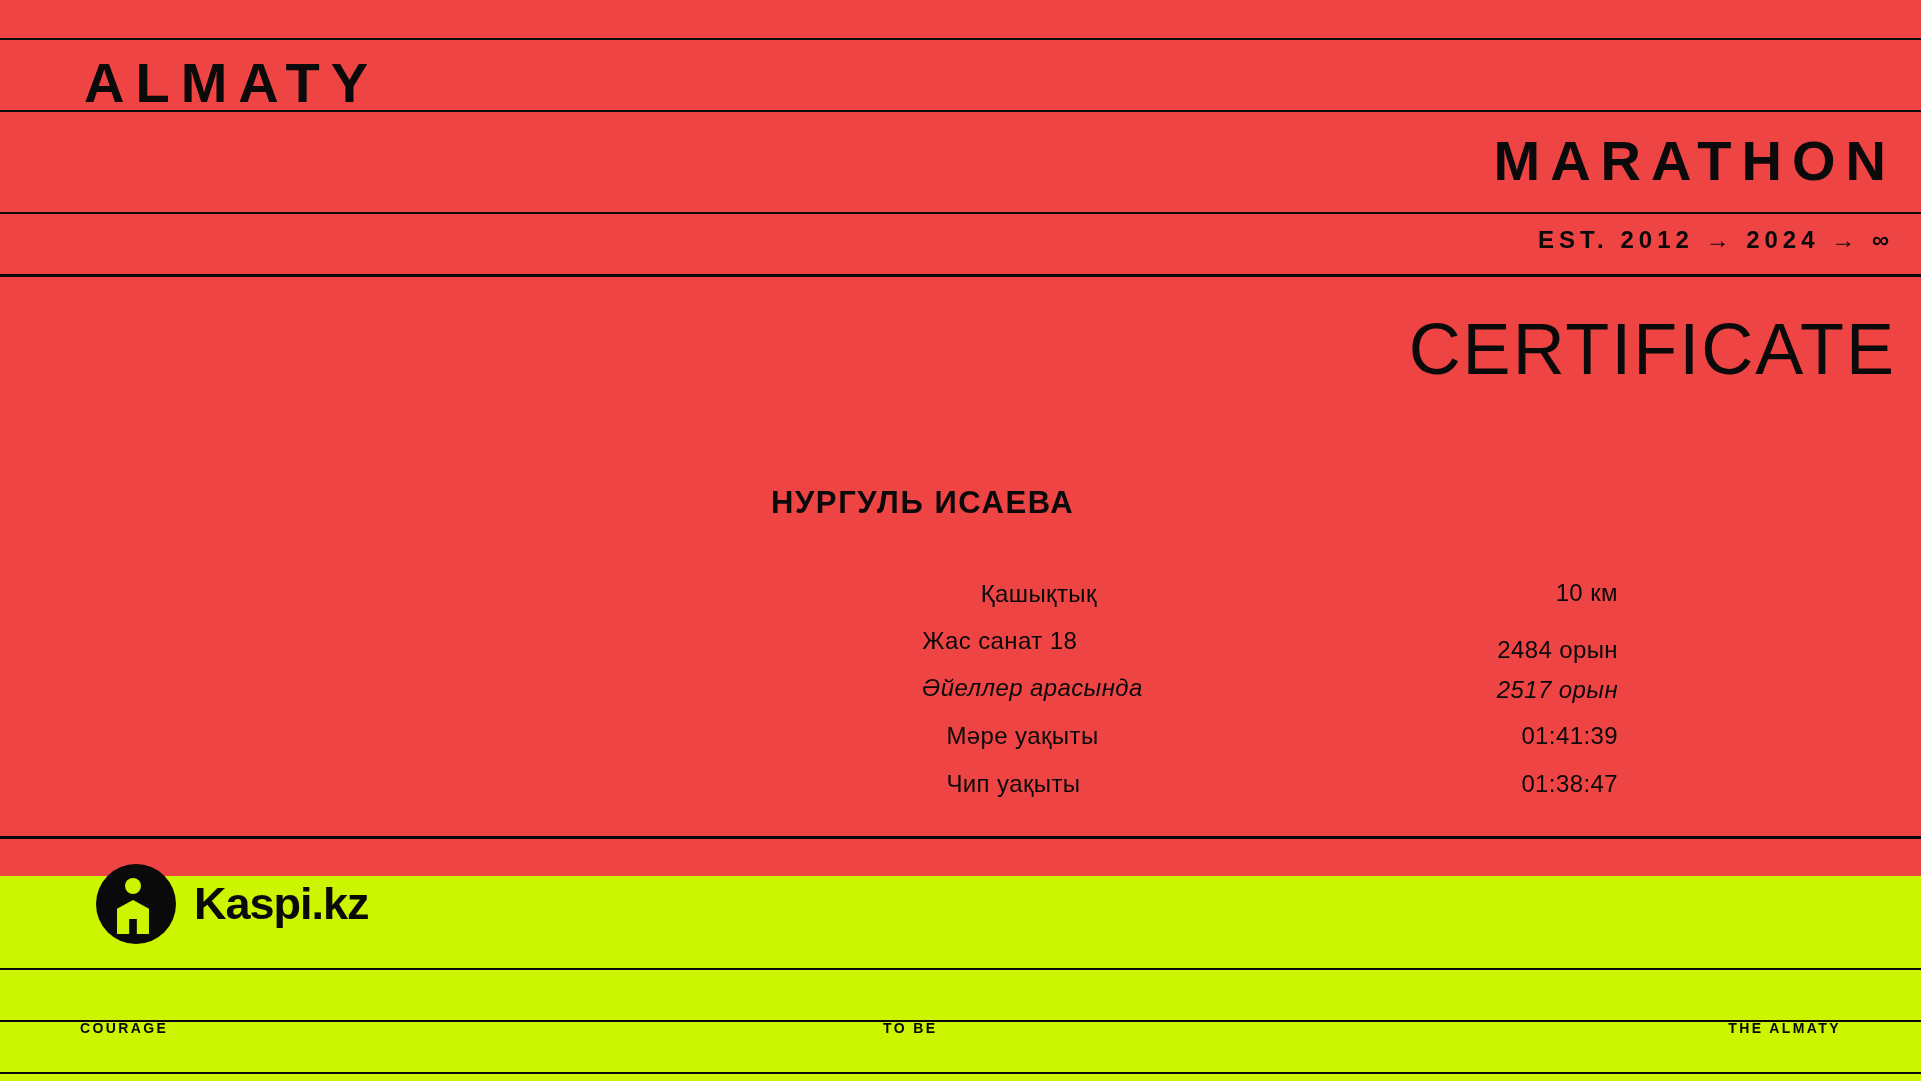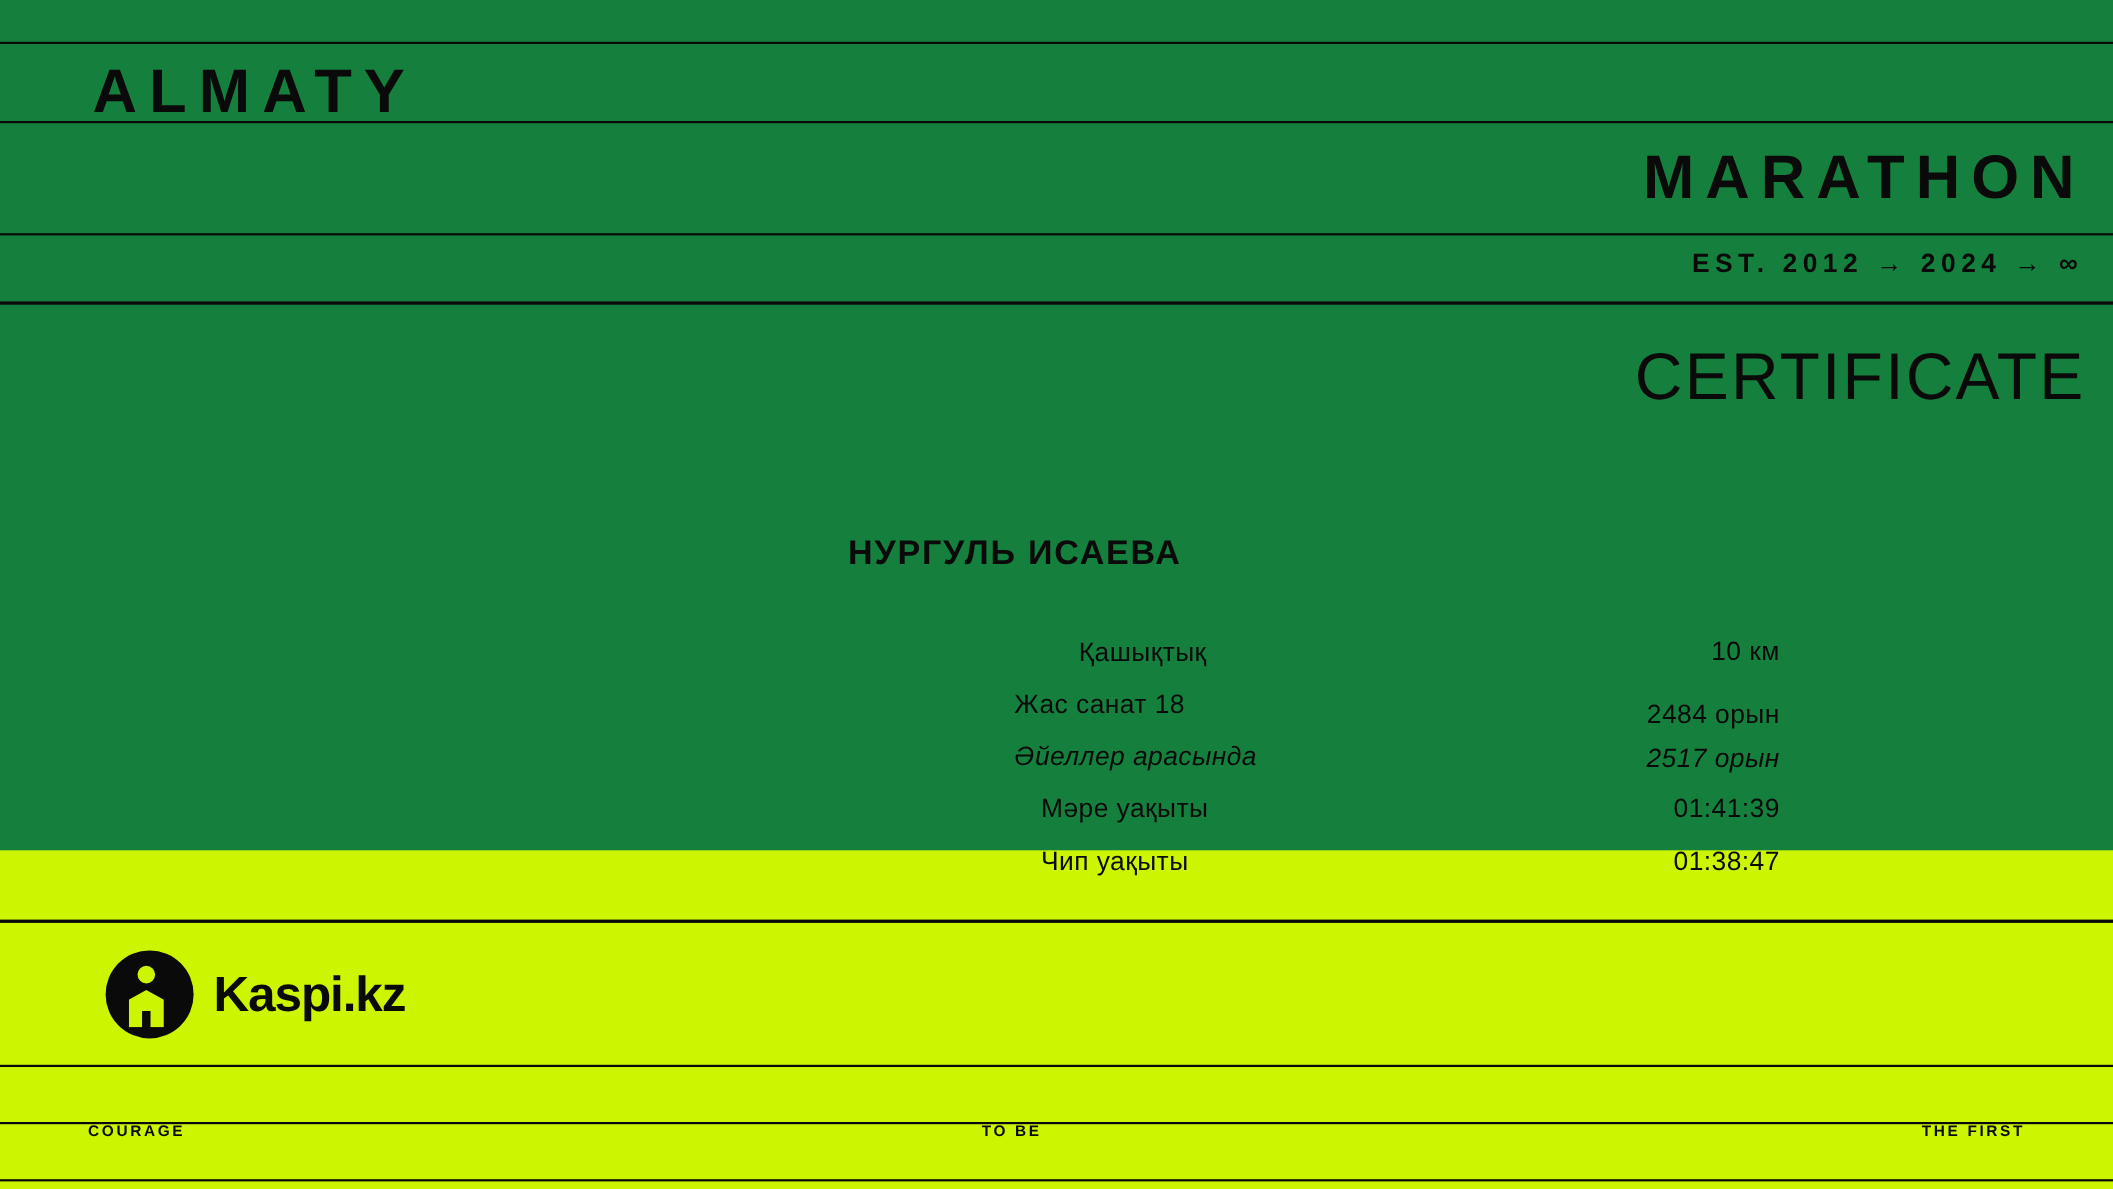--- a/index.html
+++ b/index.html
@@ -5,22 +5,22 @@
   * { box-sizing: border-box; margin: 0; padding: 0; }
   html, body {
     width: 1921px; height: 1081px;
     background: #ccf501;
     font-family: "Liberation Sans", sans-serif;
     color: #0a0a0a;
     overflow: hidden;
   }
   .cert {
     position: relative;
-    width: 1921px; height: 773px;
-    background: #15803d;
+    width: 1921px; height: 876px;
+    background: #ef4444;
   }
 
   
   .rule {
     position: absolute; left: 0; width: 100%;
     height: 2px; background: #0a0a0a;
   }
 
   
   .hdr-almaty {
@@ -45,21 +45,21 @@
     font-size: 24px;
     font-weight: 700;
     letter-spacing: 5px;
     line-height: 1;
   }
 
   
   .title {
     position: absolute;
     right: 25px; top: 313px;
-    font-size: 60px;
+    font-size: 72px;
     font-weight: 400;
     letter-spacing: 2px;
     line-height: 1;
   }
 
   
   .athlete {
     position: absolute;
     left: 771px; top: 487px;
     font-size: 31px;
@@ -203,16 +203,16 @@
     <div class="sp-kaspi">
       <div class="kaspi-mark"></div>
       <div class="kaspi-text">Kaspi.kz</div>
     </div>
 
   </div>
 
   <div class="slogan">
     <span>COURAGE</span>
     <span class="mid">TO BE</span>
-    <span>THE FIRST</span>
+    <span>THE ALMATY</span>
   </div>
 
 </div>
 
 </body></html>

